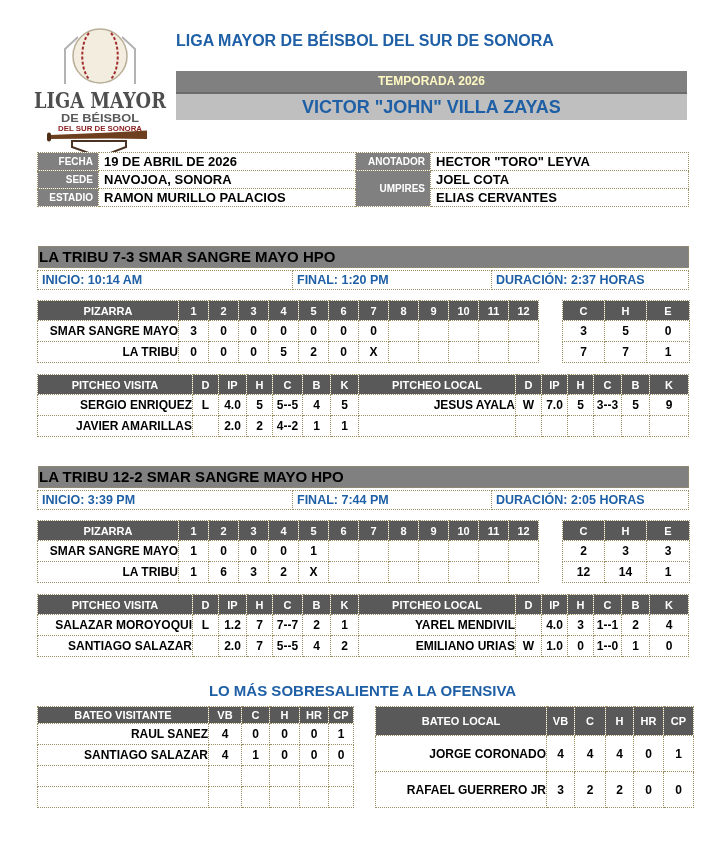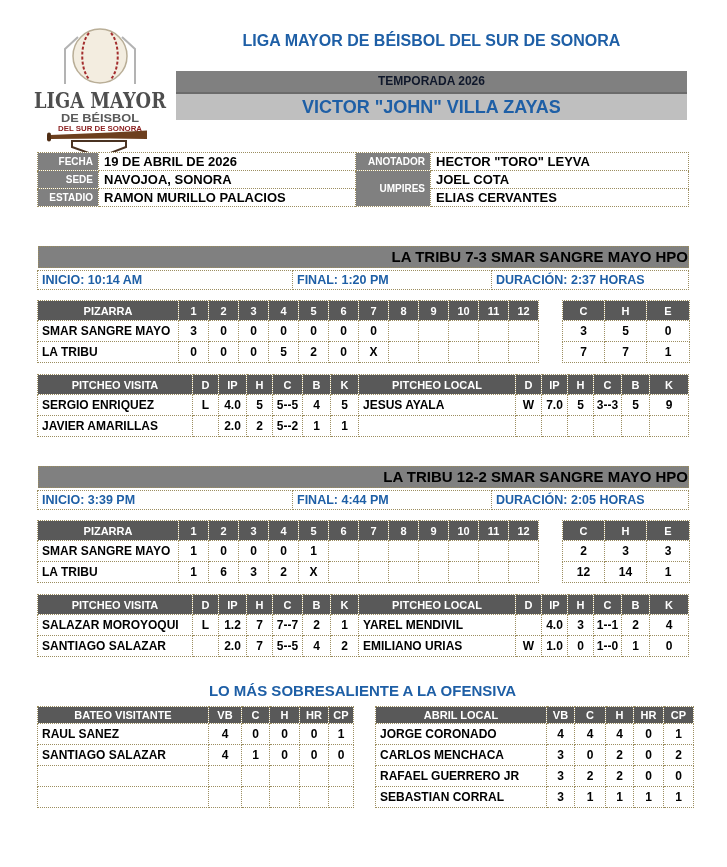--- a/index.html
+++ b/index.html
@@ -6,31 +6,31 @@
   body{margin:0;background:#fff;}
   .page{position:relative;width:727px;height:867px;background:#fff;overflow:hidden;
         font-family:"Liberation Sans",sans-serif;color:#000;}
   .abs{position:absolute;}
   table{border-collapse:collapse;table-layout:fixed;}
   td{border:1px dotted var(--tan);overflow:hidden;white-space:nowrap;padding:0;}
   .hd{background:var(--dark);color:#fff;font-weight:bold;font-size:11px;text-align:center;}
   .lab{background:var(--gray);color:#fff;font-weight:bold;font-size:10px;text-align:right;padding-right:5px;}
   .val{font-weight:bold;font-size:13px;text-align:left;padding-left:5px;}
   .n{font-weight:bold;font-size:12px;text-align:center;}
-  .team{font-weight:bold;font-size:12px;text-align:left;padding-left:4px;}
-  .title{left:176px;top:32px;width:511px;text-align:center;color:var(--blue);
+  .team{font-weight:bold;font-size:12px;text-align:right;padding-left:4px;}
+  .title{left:176px;top:32px;width:511px;color:var(--blue);
          font-weight:bold;font-size:16px;}
   .bar-season{left:176px;top:71px;width:511px;height:21px;background:var(--gray);
-         border-bottom:2px solid #6b6b6b;color:#0f172a;font-weight:bold;font-size:12px;
+         border-bottom:2px solid #6b6b6b;color:#fef9c3;font-weight:bold;font-size:12px;
          text-align:center;line-height:21px;}
   .bar-subject{left:176px;top:94px;width:511px;height:26px;background:var(--lgray);
          color:var(--blue);font-weight:bold;font-size:18px;text-align:center;line-height:26px;}
   .serie{width:651px;text-align:center;color:var(--blue);font-weight:bold;font-size:15px;white-space:pre;}
   .result{width:649px;height:20px;background:var(--gray);border:1px dotted var(--tan);
-         color:#000;font-weight:bold;font-size:15px;text-align:right;line-height:20px;}
+         color:#000;font-weight:bold;font-size:15px;text-align:left;line-height:20px;}
   .times td{height:18px;color:var(--blue);font-weight:bold;font-size:12.5px;padding-left:4px;}
   .info td{height:17px;}
   .piz td{height:19px;}
   .piz tr.r td{height:20px;}
   .pit td{height:19px;}
   .pit tr.r td{height:20px;}
   .bat td{height:16px;}
   .bat tr.r td{height:20px;}
 </style>
 </head>
@@ -240,21 +240,21 @@
       <td class="n">5</td>
       <td class="n">3--3</td>
       <td class="n">5</td>
       <td class="n">9</td>
     </tr>
     <tr class="r">
       <td class="team">JAVIER AMARILLAS</td>
       <td class="n"></td>
       <td class="n">2.0</td>
       <td class="n">2</td>
-      <td class="n">5--2</td>
+      <td class="n">4--2</td>
       <td class="n">1</td>
       <td class="n">1</td>
       <td class="team"></td>
       <td class="n"></td>
       <td class="n"></td>
       <td class="n"></td>
       <td class="n"></td>
       <td class="n"></td>
       <td class="n"></td>
     </tr>
@@ -265,21 +265,21 @@
 
   <table class="abs times" style="left:37px;top:490px;width:651px">
     <colgroup>
         <col style="width:255px">
         <col style="width:199px">
         <col style="width:197px">
       </colgroup>
     <tbody>
         <tr>
       <td>INICIO: 3:39 PM</td>
-      <td>FINAL: 4:44 PM</td>
+      <td>FINAL: 7:44 PM</td>
       <td>DURACIÓN: 2:05 HORAS</td>
     </tr>
   </tbody>
     </table>
 
   <div class="abs" style="left:37px;top:520px;display:flex">
     <table class="piz" style="width:501px">
       <colgroup>
           <col style="width:141px">
           <col style="width:30px">
@@ -498,56 +498,40 @@
       <colgroup>
           <col style="width:171px">
           <col style="width:28px">
           <col style="width:31px">
           <col style="width:28px">
           <col style="width:30px">
           <col style="width:30px">
         </colgroup>
       <tbody>
           <tr>
-        <td class="hd">ABRIL LOCAL</td>
+        <td class="hd">BATEO LOCAL</td>
         <td class="hd">VB</td>
         <td class="hd">C</td>
         <td class="hd">H</td>
         <td class="hd">HR</td>
         <td class="hd">CP</td>
       </tr>
       <tr class="r">
         <td class="team">JORGE CORONADO</td>
         <td class="n">4</td>
         <td class="n">4</td>
         <td class="n">4</td>
         <td class="n">0</td>
         <td class="n">1</td>
       </tr>
       <tr class="r">
-        <td class="team">CARLOS MENCHACA</td>
-        <td class="n">3</td>
-        <td class="n">0</td>
-        <td class="n">2</td>
-        <td class="n">0</td>
-        <td class="n">2</td>
-      </tr>
-      <tr class="r">
         <td class="team">RAFAEL GUERRERO JR</td>
         <td class="n">3</td>
         <td class="n">2</td>
         <td class="n">2</td>
         <td class="n">0</td>
         <td class="n">0</td>
       </tr>
-      <tr class="r">
-        <td class="team">SEBASTIAN CORRAL</td>
-        <td class="n">3</td>
-        <td class="n">1</td>
-        <td class="n">1</td>
-        <td class="n">1</td>
-        <td class="n">1</td>
-      </tr>
     </tbody>
       </table>
   </div>
 
 </div>
 
 </body></html>

